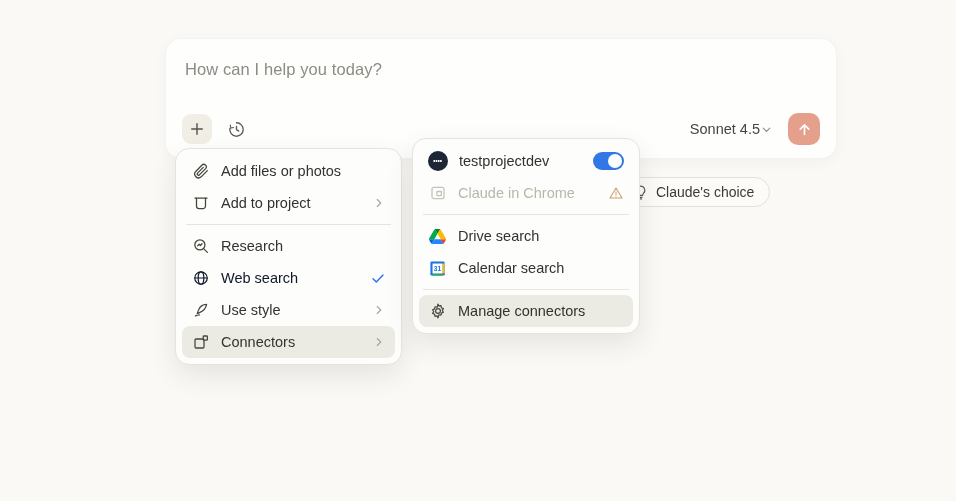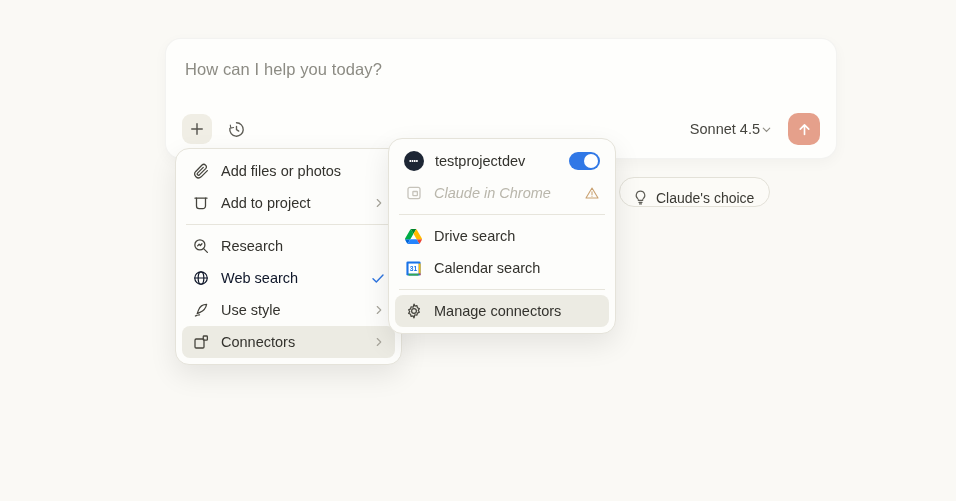--- a/index.html
+++ b/index.html
@@ -42,46 +42,46 @@
   }
   .model-select .chev { color:#8f8d84; display:flex; }
   .send-btn {
     width:32px; height:32px; border-radius:10px; background:#e5a08b;
     display:flex; align-items:center; justify-content:center; cursor:pointer;
   }
 
   
   .chip {
     position:absolute; left:619px; top:177px; height:30px; z-index:2;
-    display:flex; align-items:flex-end; gap:7px; padding:0 15px 0 12px;
+    display:flex; align-items:center; gap:7px; padding:0 15px 0 12px;
     background:#fcfbf7; border:1px solid #e3e1d8; border-radius:15px;
     font-size:14px; color:#3b3a34; cursor:pointer; white-space:nowrap;
   }
   .chip .bulb { color:#5f5e57; display:flex; }
 
   
   .menu {
     position:absolute; background:#fdfdfb; border:1px solid #e5e3da;
     border-radius:14px; box-shadow:0 10px 28px rgba(0,0,0,0.09);
     padding:6px;
   }
   .plus-menu { left:175px; top:148px; width:227px; z-index:3; }
-  .connectors-menu { left:388px; top:138px; width:228px; z-index:4; }
+  .connectors-menu { left:412px; top:138px; width:228px; z-index:4; }
 
   .menu-item {
     display:flex; align-items:center; gap:11px; height:32px;
     padding:0 9px; border-radius:8px; cursor:pointer;
     font-size:14.5px; color:#33322d; white-space:nowrap;
   }
   .menu-item .mi-icon { width:19px; height:19px; flex:none; color:#45443d; display:flex; align-items:center; justify-content:center; }
   .menu-item .lbl { flex:1; overflow:hidden; }
   .menu-item .trail { margin-left:auto; display:flex; align-items:center; flex:none; }
   .menu-item.highlight { background:#ecebe3;border-radius:8px; }
   .menu-item.blue, .menu-item.blue .mi-icon { color:#0f172a; }
-  .menu-item.disabled { color:#b9b6ab;font-style:italic; }
+  .menu-item.disabled { color:#b9b6ab; }
   .divider { height:1px; background:#e7e5dc; margin:5px 4px; }
 
   .toggle {
     width:31px; height:18px; border-radius:9px; background:#3178e6;
     position:relative; cursor:pointer;
   }
   .toggle::after {
     content:""; position:absolute; right:2px; top:2px; width:14px; height:14px;
     border-radius:50%; background:#ffffff;
   }

